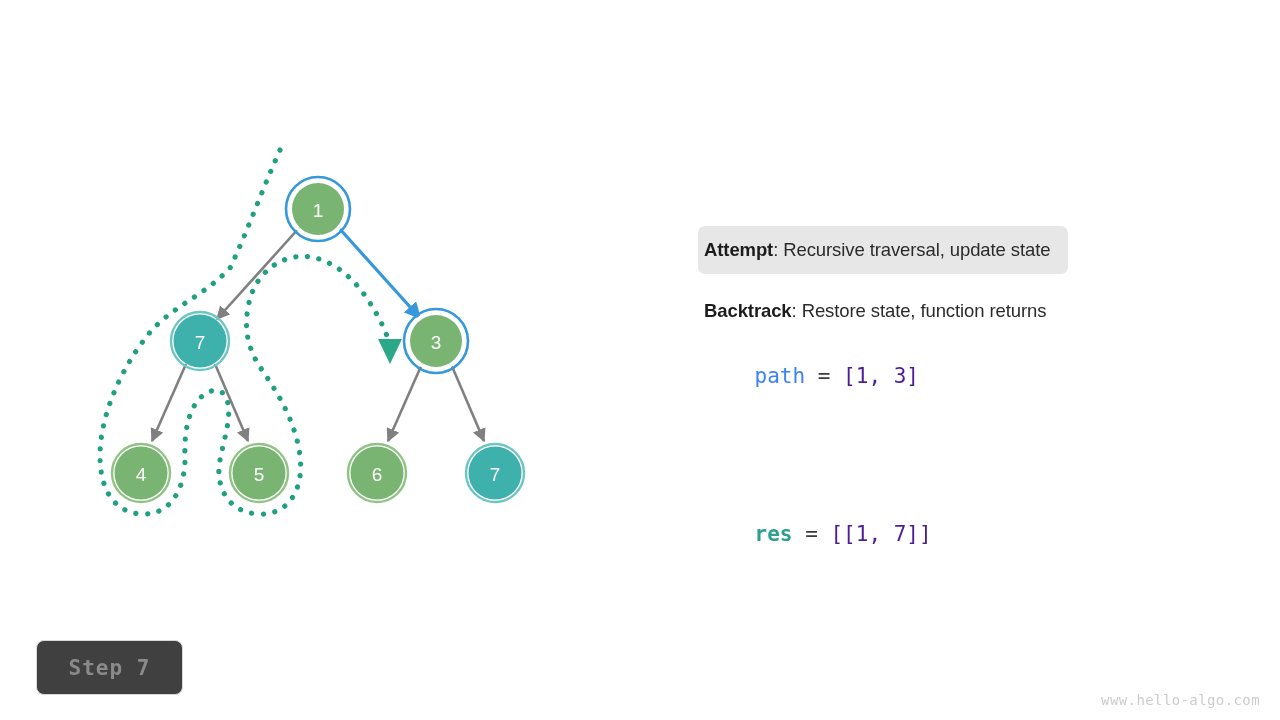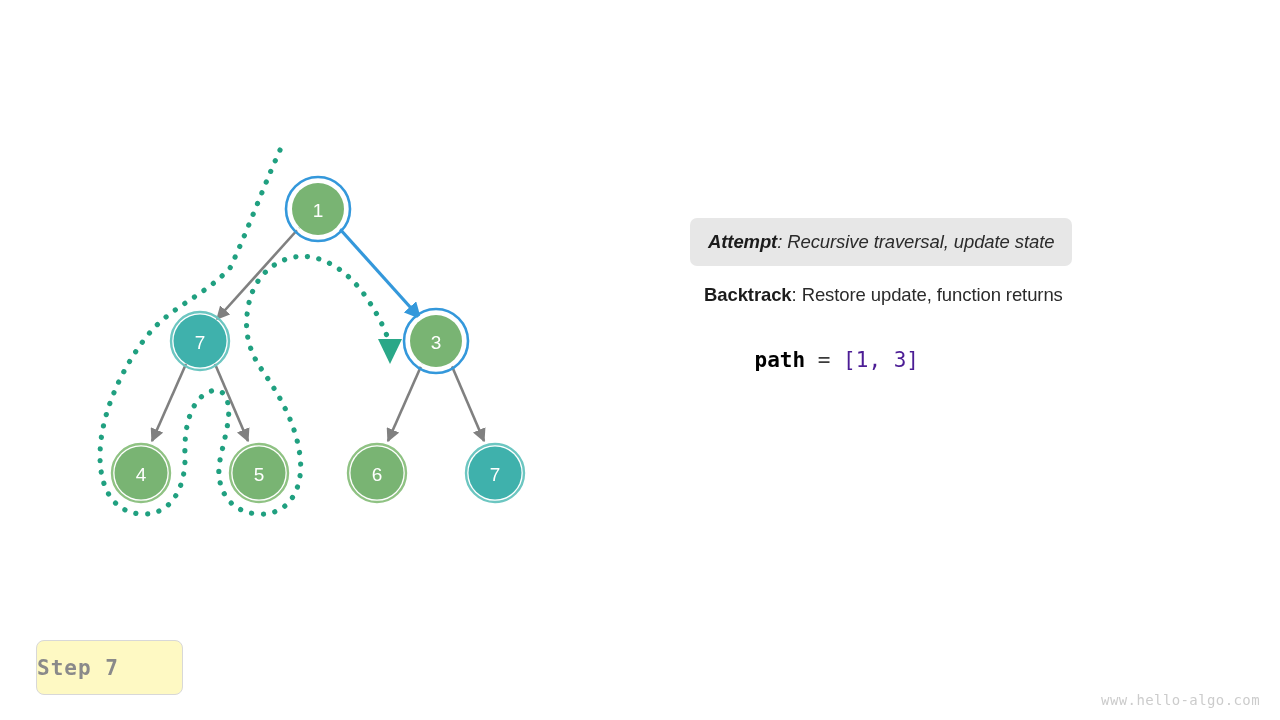--- a/index.html
+++ b/index.html
@@ -48,58 +48,57 @@
     letter-spacing: -0.1px;
     white-space: nowrap;
   }
   .desc-row .lead {
     font-weight: bold;
     color: #1c1c1c;
   }
   #attempt-row {
     background: #e7e7e7;
     border-radius: 7px;
-    padding: 12px 18px 13px 18px;
+    padding: 12px 18px 13px 6px;
     display: inline-block;
-    margin: 4px;
-    font-style: italic;
+    margin: 12px;
   }
   #backtrack-row {
     padding: 13px 18px 4px 18px;
     display: inline-block;
   }
 
   .code-row {
     font-family: "DejaVu Sans Mono", "Liberation Mono", monospace;
     font-size: 21px;
     letter-spacing: 0px;
     white-space: pre;
     padding: 0 0 0 18px;
     color: #333333;
   }
   #path-row { margin-top: 14px; }
   #res-row  { margin-top: 86px; }
-  .var-path { color: #000000; font-weight: bold; }
+  .var-path { color: #3b82f6; font-weight: normal; }
   .var-res  { color: #2e9e8f; font-weight: bold; }
   .code-eq  { color: #3a3a3a; }
   .code-val { color: #4c1d95; }
 
   
   #step-badge {
     position: absolute;
     left: 36px;
     top: 640px;
     width: 145px;
     height: 53px;
     border: 1px solid #d8d8d8;
     border-radius: 8px;
-    background: #fef9c3;
+    background: #404040;
     display: flex;
     align-items: center;
-    justify-content: flex-start;
+    justify-content: center;
     font-family: "DejaVu Sans Mono", "Liberation Mono", monospace;
     font-size: 21px;
     font-weight: bold;
     color: #8a8a8a;
     letter-spacing: 1px;
   }
 
   
   #watermark {
     position: absolute;
@@ -201,27 +200,30 @@
   </g>
 </svg>
 
 <div id="info-panel">
 
   <div id="attempt-row" class="desc-row">
     <span class="lead">Attempt</span><span>: Recursive traversal, update state</span>
   </div>
 
   <div id="backtrack-row" class="desc-row">
-    <span class="lead">Backtrack</span><span>: Restore update, function returns</span>
+    <span class="lead">Backtrack</span><span>: Restore state, function returns</span>
   </div>
 
   <div id="path-row" class="code-row">
     <span class="var-path">path</span><span class="code-eq"> = </span><span class="code-val">[1, 3]</span>
   </div>
 
+  <div id="res-row" class="code-row">
+    <span class="var-res">res</span><span class="code-eq"> = </span><span class="code-val">[[1, 7]]</span>
+  </div>
 </div>
 
 <div id="step-badge">
   <span>Step 7</span>
 </div>
 
 <div id="watermark">
   <span>www.hello-algo.com</span>
 </div>
 

